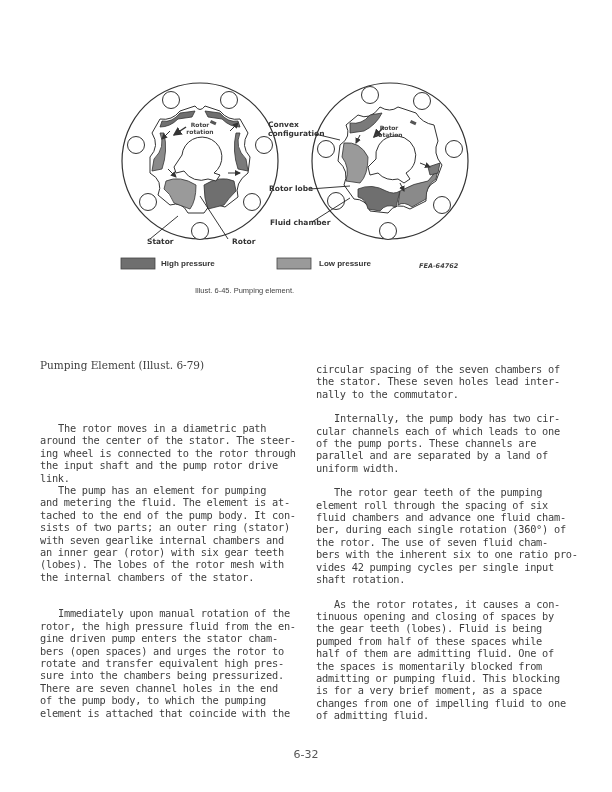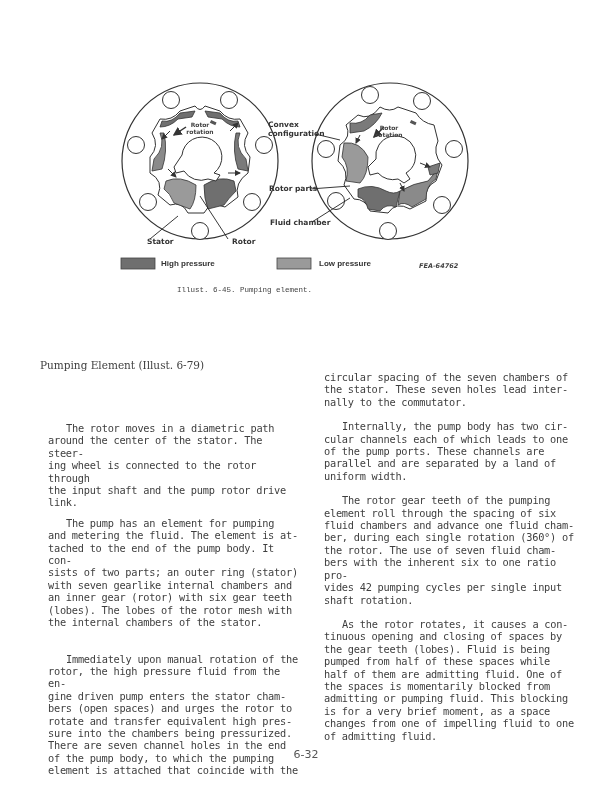--- a/index.html
+++ b/index.html
@@ -3,23 +3,23 @@
   <meta charset="utf-8">
   <style>
     html, body { margin: 0; padding: 0; background: #ffffff; }
     body { width: 612px; height: 792px; position: relative; overflow: hidden; color: #3a3a3a; }
     .figure { position: absolute; left: 0; top: 0; width: 612px; height: 270px; margin-top: 36px; }
     .figure svg { position: absolute; left: 0; top: 0; }
     .diag-label { position: absolute; font-family: "DejaVu Sans", sans-serif; font-weight: bold; font-size: 7.5px; color: #333; line-height: 9px; white-space: nowrap; }
     .rot-label { position: absolute; font-family: "DejaVu Sans", sans-serif; font-weight: bold; font-size: 6px; color: #444; line-height: 7px; text-align: center; }
     .legend-text { position: absolute; font-family: Liberation Sans, sans-serif; font-weight: bold; font-size: 8px; color: #333; white-space: nowrap; }
     .fea { position: absolute; font-family: "DejaVu Sans", sans-serif; font-weight: bold; font-style: italic; font-size: 6.5px; color: #444; }
-    .caption { position: absolute; left: 0; width: 489px; top: 250px; text-align: center; font-family: Liberation Mono, monospace; font-size: 7.5px; color: #444; }
+    .caption { position: absolute; left: 0; width: 489px; top: 250px; text-align: center; font-family: Liberation Sans, sans-serif; font-size: 7.5px; color: #444; }
     .col { position: absolute; font-family: "DejaVu Sans Mono", monospace; font-size: 10.3px; line-height: 12.4px; color: #3e3e3e; letter-spacing: -0.25px; }
-    .col p { margin: 8px; text-indent: 18px; white-space: pre-line; }
+    .col p { margin: 0; text-indent: 18px; white-space: pre-line; }
     .heading { position: absolute; left: 40px; top: 359px; font-family: "DejaVu Serif", serif; font-size: 10.5px; color: #3e3e3e; }
     .page-num { position: absolute; left: 0; width: 612px; top: 748px; text-align: center; font-family: "DejaVu Sans", sans-serif; font-size: 11px; color: #555; }
   </style>
 </head>
 <body>
 
 <div class="figure">
   <svg width="612" height="270" viewBox="0 0 612 270">
     <defs>
       <marker id="ah" markerWidth="6" markerHeight="6" refX="5" refY="3" orient="auto">
@@ -94,21 +94,21 @@
     </g>
 
     <rect x="121" y="222" width="34" height="11" fill="#6f6f6f" stroke="#444" stroke-width="0.8"></rect>
     <rect x="277" y="222" width="34" height="11" fill="#9a9a9a" stroke="#444" stroke-width="0.8"></rect>
   </svg>
 
   <div class="rot-label" style="left:183px; top:85px; width:34px;">Rotor rotation</div>
   <div class="rot-label" style="left:372px; top:88px; width:34px;">Rotor rotation</div>
 
   <div class="diag-label" style="left:268px; top:84px; width:62px; white-space:normal; text-align:left;">Convex configuration</div>
-  <div class="diag-label" style="left:269px; top:148px;">Rotor parts</div>
+  <div class="diag-label" style="left:269px; top:148px;">Rotor lobe</div>
   <div class="diag-label" style="left:270px; top:182px;">Fluid chamber</div>
   <div class="diag-label" style="left:147px; top:201px;">Stator</div>
   <div class="diag-label" style="left:232px; top:201px;">Rotor</div>
 
   <div class="legend-text" style="left:161px; top:223px;">High pressure</div>
   <div class="legend-text" style="left:319px; top:223px;">Low pressure</div>
   <div class="fea" style="left:419px; top:226px;text-align:center;">FEA-64762</div>
 
   <div class="caption">Illust. 6-45.  Pumping element.</div>
 </div>

